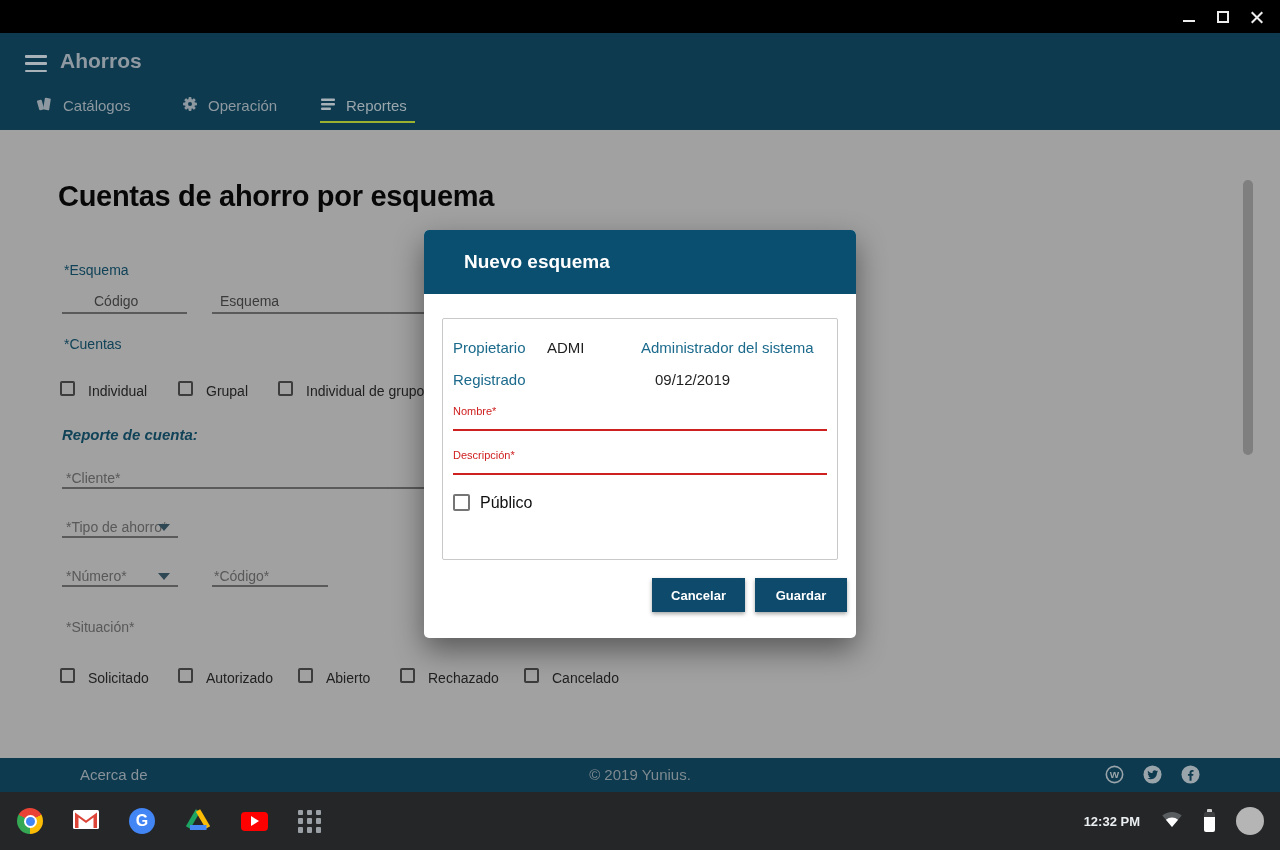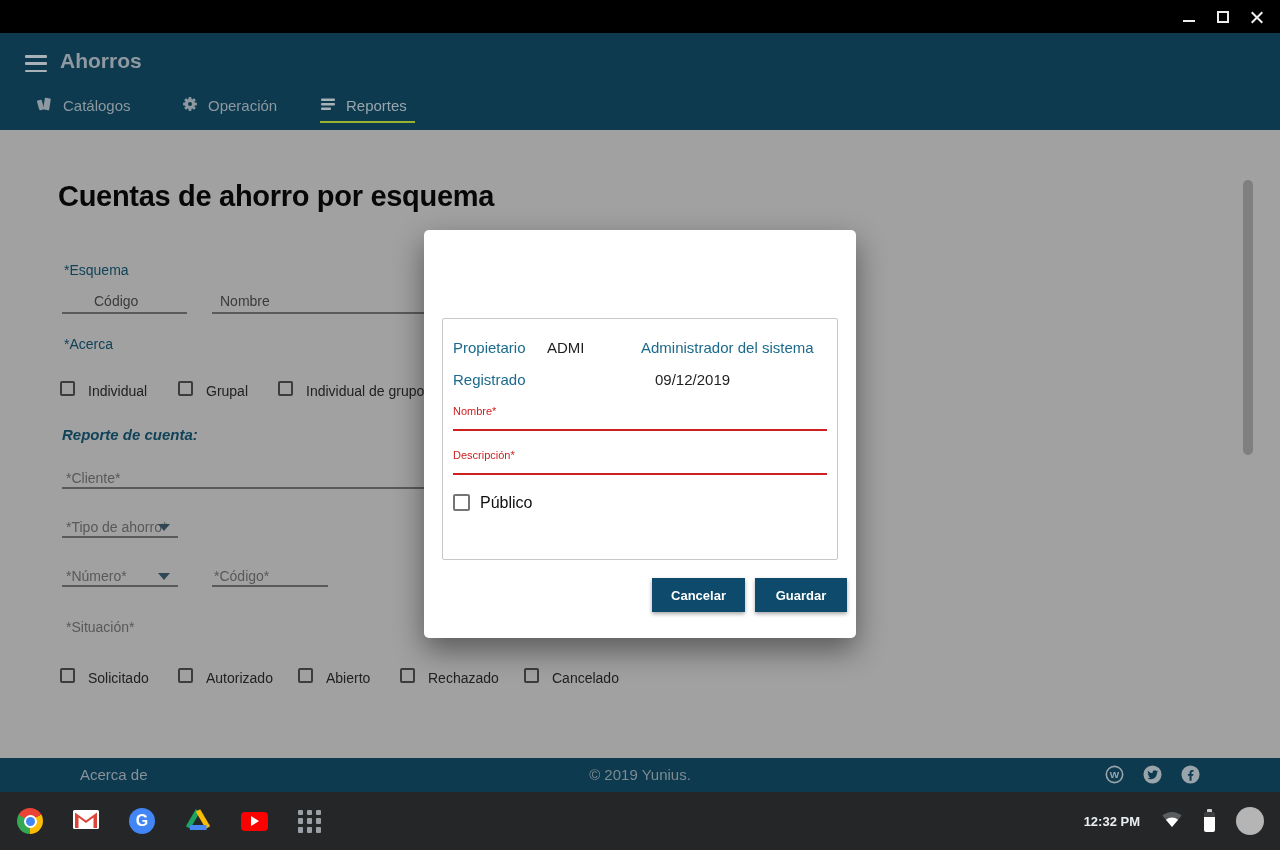--- a/index.html
+++ b/index.html
@@ -155,24 +155,24 @@
     </div>
     <div class="nav-underline"></div>
   </div>
 
   <div class="content">
     <div class="abs page-title">Cuentas de ahorro por esquema</div>
 
     <div class="abs lbl-teal" style="left:64px; top:132px;text-align:center;">*Esquema</div>
     <div class="abs ph-dark" style="left:66px; top:163px;margin-left:28px;">Código</div>
     <div class="underline" style="left:62px; top:182px; width:125px;"></div>
-    <div class="abs ph-dark" style="left:220px; top:163px;">Nombre</div>
+    <div class="abs ph-dark" style="left:220px; top:163px;">Esquema</div>
     <div class="underline" style="left:212px; top:182px; width:252px;"></div>
 
-    <div class="abs lbl-teal" style="left:64px; top:206px;">*Acerca</div>
+    <div class="abs lbl-teal" style="left:64px; top:206px;">*Cuentas</div>
     <div class="cb" style="left:60px; top:251px;"></div>
     <div class="cb-label" style="left:88px; top:253px;">Individual</div>
     <div class="cb" style="left:178px; top:251px;"></div>
     <div class="cb-label" style="left:206px; top:253px;">Grupal</div>
     <div class="cb" style="left:278px; top:251px;"></div>
     <div class="cb-label" style="left:306px; top:253px;">Individual de grupo</div>
 
     <div class="abs lbl-teal-bold" style="left:62px; top:296px;font-style:italic;">Reporte de cuenta:</div>
 
     <div class="abs ph-light" style="left:66px; top:340px;">*Cliente*</div>
@@ -199,20 +199,23 @@
     <div class="cb" style="left:400px; top:538px;"></div>
     <div class="cb-label" style="left:428px; top:540px;">Rechazado</div>
     <div class="cb" style="left:524px; top:538px;"></div>
     <div class="cb-label" style="left:552px; top:540px;">Cancelado</div>
 
     <div class="scroll-thumb"></div>
 
     <div class="dim"></div>
 
     <div class="modal">
+      <div class="modal-header">
+        <div class="modal-title">Nuevo esquema</div>
+      </div>
 
       <div class="modal-card">
         <span class="abs m-label" style="left:10px; top:20px;">Propietario</span>
         <span class="abs m-value" style="left:104px; top:20px;">ADMI</span>
         <span class="abs m-label" style="left:198px; top:20px;">Administrador del sistema</span>
 
         <span class="abs m-label" style="left:10px; top:52px;">Registrado</span>
         <span class="abs m-value" style="left:212px; top:52px;">09/12/2019</span>
 
         <span class="abs req-label" style="left:10px; top:86px;">Nombre*</span>

